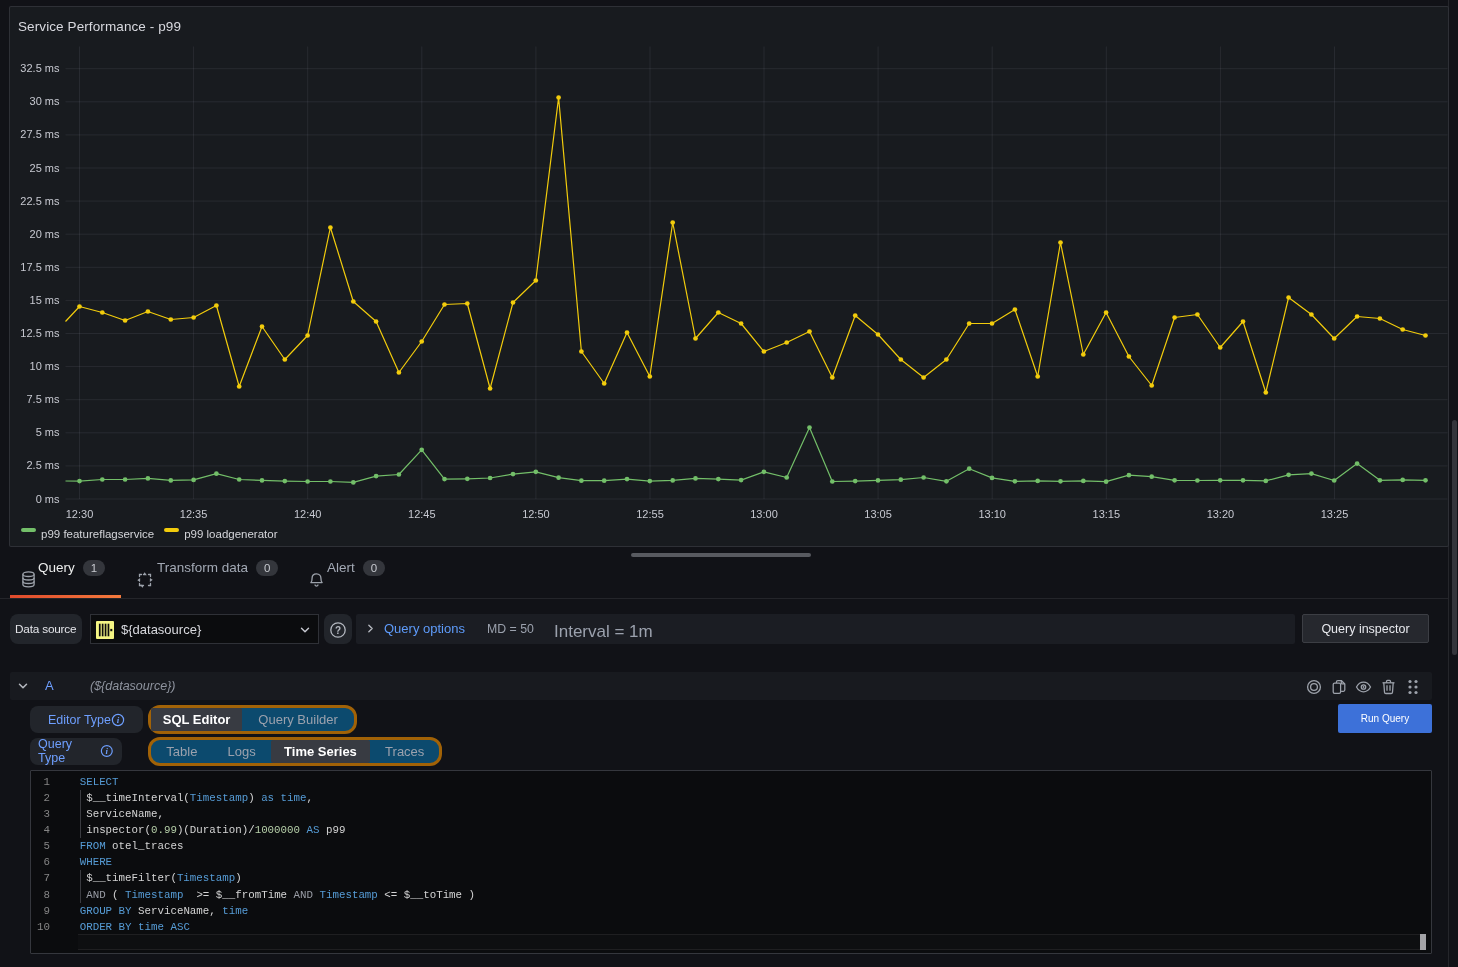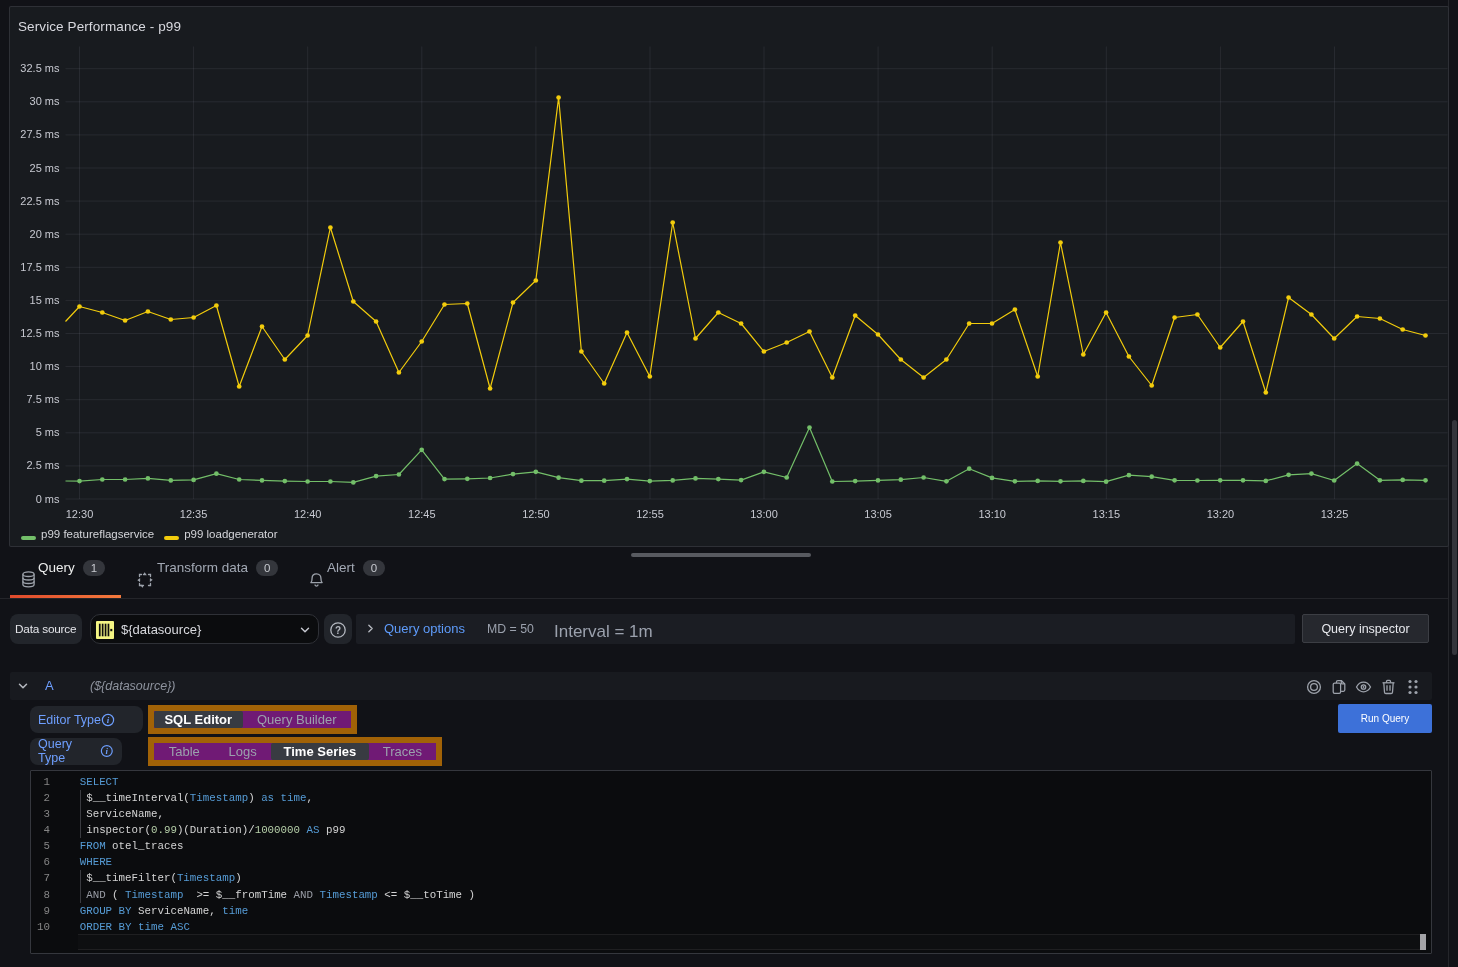--- a/index.html
+++ b/index.html
@@ -1,31 +1,31 @@
 <!DOCTYPE html>
 <html><head><meta charset="utf-8"><style>
 *{margin:0;padding:0;box-sizing:border-box}
 html,body{width:1458px;height:967px;background:#111217;font-family:"Liberation Sans",sans-serif;overflow:hidden;position:relative}
 .axis{font-family:"Liberation Sans",sans-serif;font-size:11px;fill:#c7c9d1}
 .panel{position:absolute;left:8.5px;top:5.5px;width:1440px;height:541.5px;background:#181b1f;border:1px solid rgba(204,204,220,0.12);border-radius:2px}
 .ptitle{position:absolute;left:8.5px;top:12px;font-size:13.5px;font-weight:500;color:#d8d9df;letter-spacing:0.1px}
 .legend{position:absolute;left:11.5px;top:521.5px;display:flex;gap:10px;font-size:11.5px;color:#d4d5da}
-.litem{display:flex;align-items:flex-end;gap:5px}
+.litem{display:flex;align-items:flex-start;gap:5px}
 .dash{width:15px;height:4px;border-radius:2px}
 .handle{position:absolute;left:631px;top:553px;width:180px;height:4px;border-radius:2px;background:#585a60}
 .tabbar{position:absolute;left:0;top:560px;width:1448px;height:39px;border-bottom:1px solid rgba(204,204,220,0.10)}
 .tab{position:absolute;top:0;height:39px;display:flex;align-items:flex-start;font-size:13.5px}
 .pill{display:inline-block;background:#34363c;color:#c7c9cf;font-size:11.5px;border-radius:9px;padding:2px 8px;margin-left:8px}
 .underline{position:absolute;left:10px;top:595px;width:111px;height:3px;background:linear-gradient(90deg,#e04a2c,#f57a3d)}
 .lblbox{position:absolute;background:#22252b;border-radius:8px;color:#e3e4e9;font-size:12.5px;display:flex;align-items:center;padding:0 8px}
-.dd{position:absolute;left:90px;top:614px;width:229px;height:30px;background:#0b0c0e;border:1px solid #2f3137;border-radius:10px}
+.dd{position:absolute;left:90px;top:614px;width:229px;height:30px;background:#0b0c0e;border:1px solid #2f3137;border-radius:0}
 .optbar{position:absolute;left:356px;top:614px;width:939px;height:30px;background:#1b1d23;border-radius:2px}
 .qibtn{position:absolute;left:1302px;top:614px;width:127px;height:29px;background:#26282e;border:1px solid #3c3e44;border-radius:2px;color:#e8e9ee;font-size:12.5px;font-weight:500;display:flex;align-items:center;justify-content:center}
 .rowa{position:absolute;left:10px;top:672px;width:1422px;height:28px;background:#181a1f;border-radius:2px}
-.radio{position:absolute;background:#701a75;border:6px solid #a16207;border-radius:0;display:flex;font-size:13px;color:#9ba1ad}
+.radio{position:absolute;background:#0c4a6e;border:3px solid #a16207;border-radius:12px;display:flex;font-size:13px;color:#9ba1ad}
 .ropt{display:flex;align-items:center;justify-content:center;height:100%}
 .ractive{background:#383b42;color:#fff;font-weight:bold;border-radius:2px;margin:0}
 .runbtn{position:absolute;left:1338px;top:704px;width:94px;height:29px;background:#3d71d9;border-radius:2px;color:#fff;font-size:10px;font-weight:500;display:flex;align-items:center;justify-content:center}
 .editor{position:absolute;left:30px;top:769.5px;width:1402px;height:184px;background:#0b0c0e;border:1px solid #35373d;border-radius:1px;font-family:"Liberation Mono",monospace;font-size:10.8px;padding-top:3px}
 .cl{height:16.16px;line-height:16.16px;white-space:pre;position:relative}
 .ln{position:absolute;left:0;width:19px;text-align:right;color:#858585}
 .ct{position:absolute;left:48.7px;color:#d4d4d4}
 .ig{position:absolute;left:0.5px;top:0;height:100%;border-left:1px solid #3a3b40}
 .curline{position:absolute;left:78px;top:934.3px;width:1342px;height:15.5px;background:rgba(255,255,255,0.015);border-top:1px solid rgba(255,255,255,0.07);border-bottom:1px solid rgba(255,255,255,0.07)}
 .vscroll{position:absolute;left:1420px;top:933.5px;width:5.5px;height:16.5px;background:#a3a3a6}
@@ -314,21 +314,21 @@
 <svg width="14" height="16" viewBox="0 0 14 16" style="position:absolute;left:1406px;top:679px">
     <g fill="#9da2ab">
       <circle cx="4" cy="2.5" r="1.6"></circle>
       <circle cx="10" cy="2.5" r="1.6"></circle>
       <circle cx="4" cy="8" r="1.6"></circle>
       <circle cx="10" cy="8" r="1.6"></circle>
       <circle cx="4" cy="13.5" r="1.6"></circle>
       <circle cx="10" cy="13.5" r="1.6"></circle>
     </g>
   </svg>
-<div class="lblbox" style="left:30px;top:706px;width:113px;height:27px;color:#6e9fff;font-weight:500;justify-content:flex-start">Editor Type <svg width="14" height="14" viewBox="0 0 14 14" style="vertical-align:-2px">
+<div class="lblbox" style="left:30px;top:706px;width:113px;height:27px;color:#6e9fff;font-weight:500;justify-content:center">Editor Type <svg width="14" height="14" viewBox="0 0 14 14" style="vertical-align:-2px">
       <circle cx="7" cy="7" r="5.6" fill="none" stroke="#6e9fff" stroke-width="1.2"></circle>
       <text x="7" y="10.3" text-anchor="middle" font-family="Liberation Serif" font-size="9" font-style="italic" font-weight="bold" fill="#6e9fff">i</text>
     </svg></div>
 <div class="radio" style="left:148px;top:705px;width:209px;height:29px">
   <div class="ropt ractive" style="width:93px">SQL Editor</div>
   <div class="ropt" style="width:114px">Query Builder</div>
 </div>
 <div class="runbtn">Run Query</div>
 <div class="lblbox" style="left:30px;top:737.5px;width:92px;height:27px;color:#6e9fff;font-weight:500;justify-content:space-between">Query Type <svg width="14" height="14" viewBox="0 0 14 14" style="vertical-align:-2px">
       <circle cx="7" cy="7" r="5.6" fill="none" stroke="#6e9fff" stroke-width="1.2"></circle>

